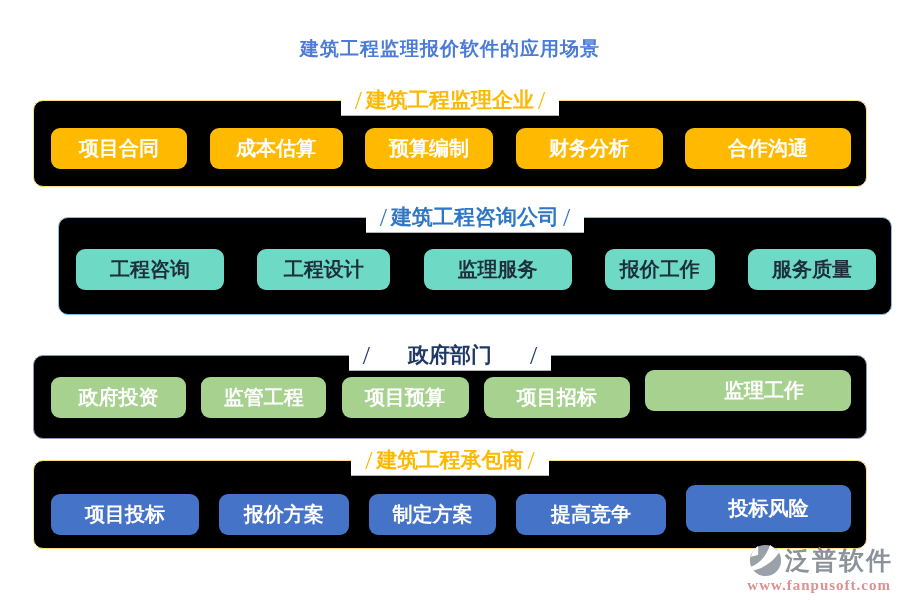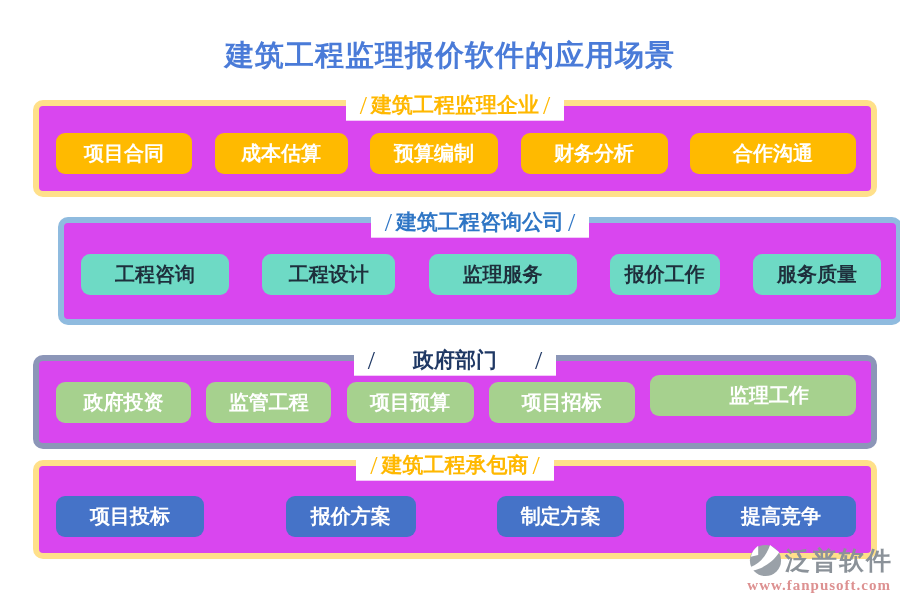--- a/index.html
+++ b/index.html
@@ -2,25 +2,25 @@
 <html lang="zh"><head>
 <meta charset="utf-8">
 <style>
   html,body { margin:0; padding:0; background:#fff; }
   .page {
     position:relative; width:900px; height:600px; background:#ffffff; overflow:hidden;
     font-family:"Liberation Serif","DejaVu Serif",serif;
   }
   .title {
     position:absolute; top:36px; left:0; right:0; text-align:center;
-    font-size:29px; font-weight:bold; color:#4a7bd8; letter-spacing:1px;
+    font-size:19px; font-weight:bold; color:#4a7bd8; letter-spacing:1px;
   }
   .sec {
     position:absolute; left:33px; width:832px;
-    border:6px solid #fca5a5; border-radius:10px; background:#d946ef;
+    border:1px solid #fca5a5; border-radius:10px; background:#000000;
   }
   .sec1 { top:100px; height:85px; border-color:#ffe08a; }
   .sec2 { top:217px; height:96px; border-color:#8fbbdf;margin-left:25px; }
   .sec3 { top:355px; height:82px; border-color:#8c96b8; }
   .sec4 { top:460px; height:87px; border-color:#ffe08a; }
 
   .hdr-row { position:absolute; top:0; left:0; right:0; text-align:center; transform:translateY(-50%); line-height:1.1; }
   .hdr { display:inline-block; background:#ffffff; padding:0 10px; font-size:21px; font-weight:bold; white-space:nowrap; }
   .sec1 .hdr { color:#ffb800; }
   .sec2 .hdr { color:#2f76c5; }
@@ -103,20 +103,21 @@
 
   <div class="sec sec4">
     <div class="hdr-row">
       <span class="hdr"><span class="slash l">/</span><span>建筑工程承包商</span><span class="slash r">/</span></span>
     </div>
     <div class="row">
       <div class="chip">项目投标</div>
       <div class="chip">报价方案</div>
       <div class="chip">制定方案</div>
       <div class="chip">提高竞争</div>
+      <div class="chip">投标风险</div>
     </div>
   </div>
 
   <div class="footer">
     <div class="logo-line">
       <span style="display:inline-block;width:33px;height:33px;">
         <svg width="33" height="33" viewBox="0 0 36 36" aria-hidden="true">
           <circle cx="18" cy="18" r="17" fill="#9aa1a8"></circle>
           <path d="M2 25 C 11 22, 19 13, 23 1 L 33 9 C 27 19, 15 27, 4 29 Z" fill="#ffffff"></path>
           <path d="M10 2 C 6 5, 3 9, 2 14 L 10 12 Z" fill="#ffffff"></path>

